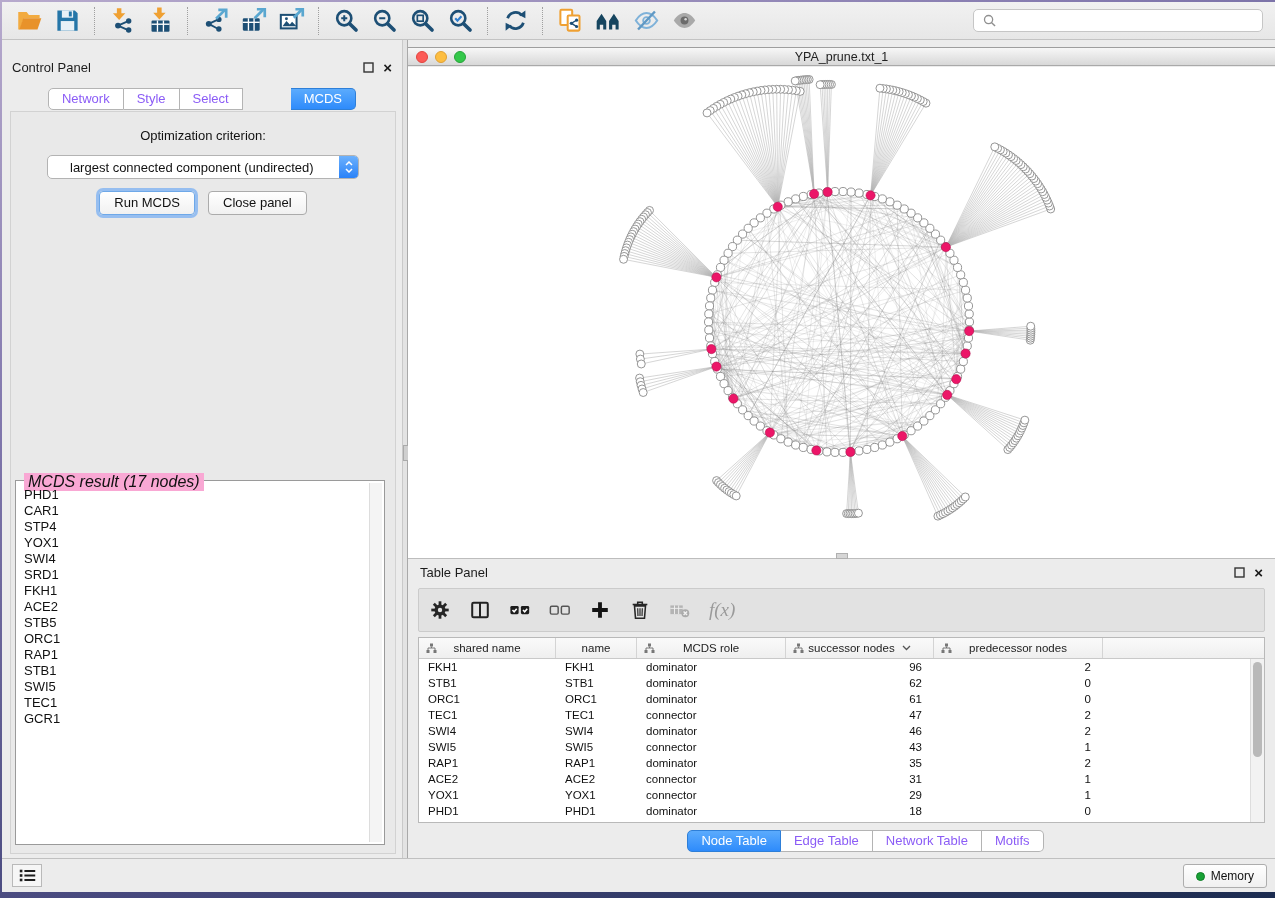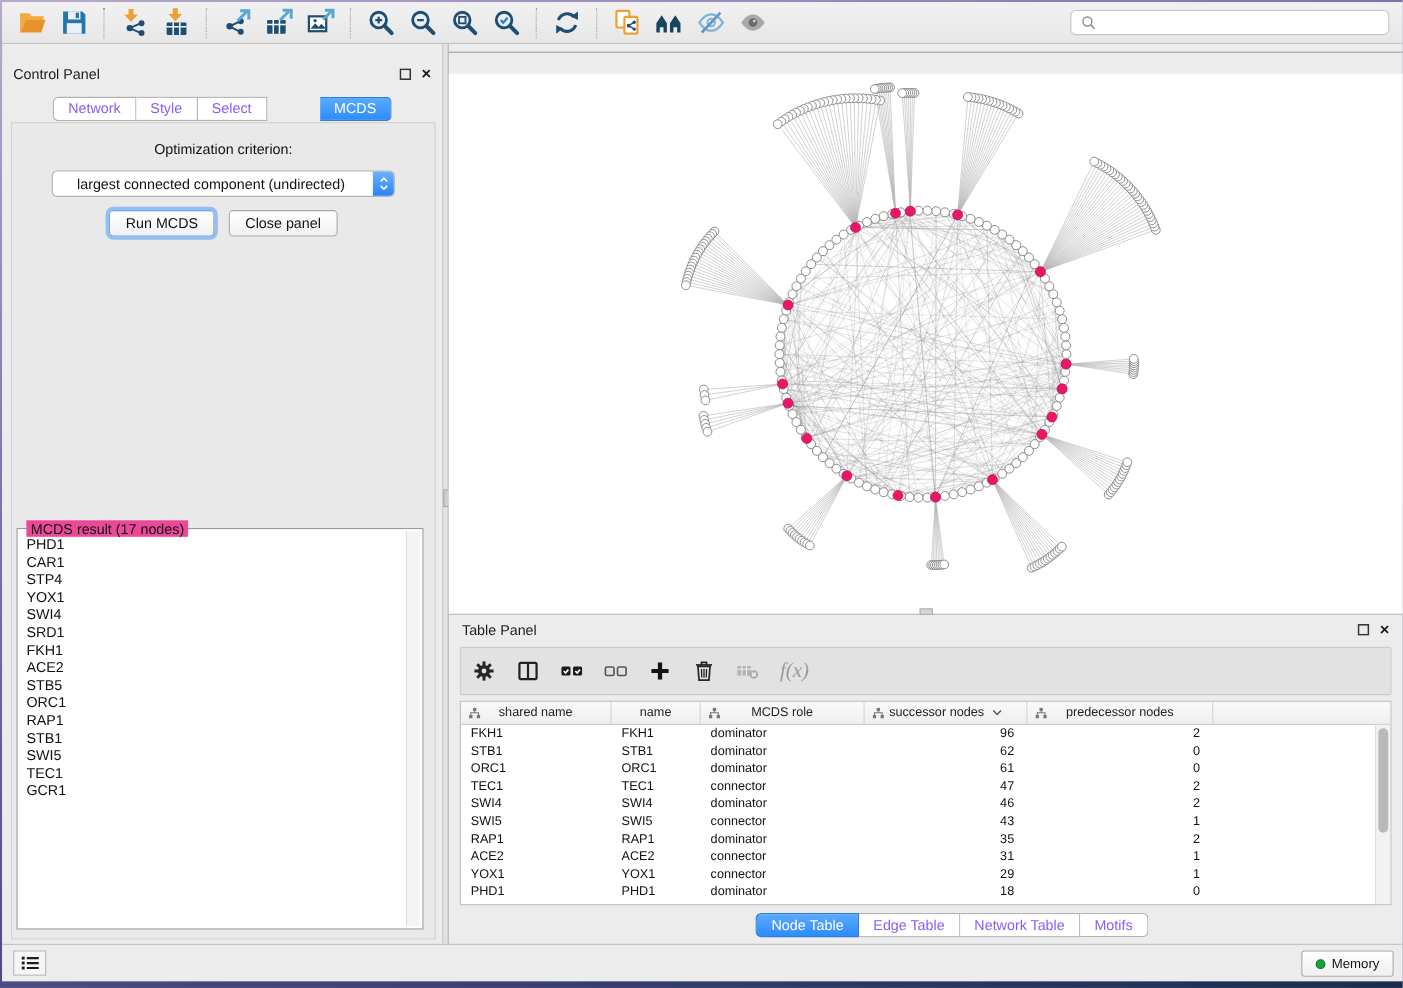--- a/index.html
+++ b/index.html
@@ -37,21 +37,21 @@
     display:flex; align-items:center; cursor:pointer; position:relative; }
   .mac-select .sel-text { flex:1; font-size:13px; color:#111; padding-left:22px; white-space:nowrap; overflow:hidden; }
   .stepper { width:19px; height:22px; margin:0; border-radius:0 4px 4px 0; background:linear-gradient(#6cb1fd,#2a82f8);
     display:flex; flex-direction:column; align-items:center; justify-content:center; gap:2px; }
   .stepper svg { width:8px; height:5px; display:block; }
   .btn-row { display:flex; justify-content:center; gap:13px; margin-top:12px; }
   .mac-btn { background:linear-gradient(#ffffff,#f1f1f1); border:1px solid #ababab; border-radius:4px;
     font-size:13px; color:#111; padding:3px 14px 4px; cursor:pointer; }
   .mac-btn.focused { box-shadow:0 0 0 3px rgba(106,168,245,.65); border-color:#6ea8e8; }
   .result-box { position:absolute; left:4px; right:10px; top:368px; bottom:8px; border:1px solid #9a9a9a; background:#fff; }
-  .result-legend { position:absolute; top:-8px; left:8px; background:#ec4899; padding:0 4px; font-size:13px; color:#111; }
+  .result-legend { position:absolute; top:-8px; left:8px; background:#f9a8d4; padding:0 4px; font-size:16px; color:#111;font-style:italic; }
   .result-list { position:absolute; inset:2px 15px 2px 2px; overflow:hidden; font-size:13px; color:#111; padding:4px 0 0 6px; }
   .result-list div { line-height:16px; }
   .result-scroll { position:absolute; top:2px; bottom:2px; right:2px; width:13px; background:#f4f4f4; border-left:1px solid #ddd; }
 
   
   .v-split { position:absolute; left:400px; top:38px; width:6px; bottom:34px; background:#e3e3e3; border-left:1px solid #c9c9c9; border-right:1px solid #a9a9a9; }
   .v-split .grip { position:absolute; top:405px; left:0; width:6px; height:16px; background:#cfcfcf; border:1px solid #aaa; }
   .h-grip { position:absolute; left:428px; top:-6px; width:12px; height:6px; background:#d6d6d6; border:1px solid #b0b0b0; }
 
   
@@ -342,20 +342,28 @@
       </div>
     </div>
   </div>
 
   <div class="v-split">
       <div class="grip"></div>
     </div>
 
   <div class="network-area">
     <div class="net-frame">
+      <div class="net-title">
+        <span class="lights">
+          <span class="light red"></span>
+          <span class="light yellow"></span>
+          <span class="light green"></span>
+        </span>
+        <span class="ttl">YPA_prune.txt_1</span>
+      </div>
       <div class="net-canvas">
         <svg id="graph-svg" viewBox="0 0 869 493" preserveAspectRatio="xMidYMid meet">
             <g stroke="#6f6f6f" stroke-width="0.55" opacity="0.9">
               <line x1="370.49922527504833" y1="140.33386533548054" x2="325.078204481335" y2="331.68837191448085" opacity="0.3120726397493854"></line>
               <line x1="370.49922527504833" y1="140.33386533548054" x2="504.35981145782625" y2="365.20191246396666" opacity="0.36743351035984234"></line>
               <line x1="370.49922527504833" y1="140.33386533548054" x2="497.5" y2="142.55067210423854" opacity="0.3316481355461292"></line>
               <line x1="370.49922527504833" y1="140.33386533548054" x2="419.9128449103074" y2="125.5588229053505" opacity="0.35618616348365323"></line>
               <line x1="370.49922527504833" y1="140.33386533548054" x2="517.2309973267556" y2="355.4820440817667" opacity="0.3180792637751438"></line>
               <line x1="370.49922527504833" y1="140.33386533548054" x2="436.0341526708583" y2="125.06213071754905" opacity="0.42051470837322996"></line>
               <line x1="370.49922527504833" y1="140.33386533548054" x2="427.9658473291417" y2="386.93786928245095" opacity="0.27675037835724653"></line>

